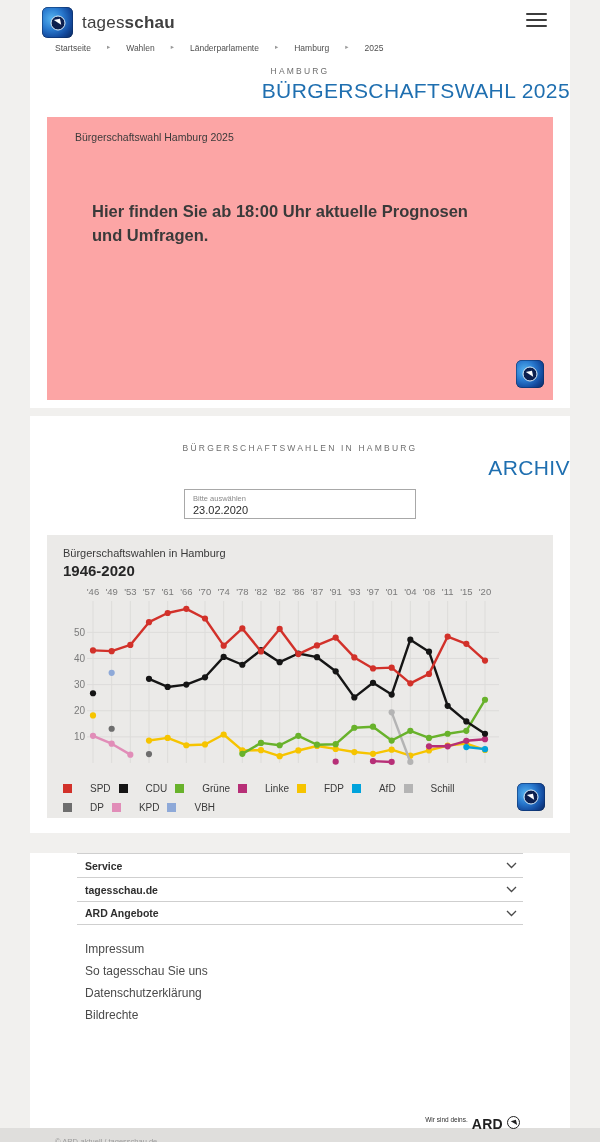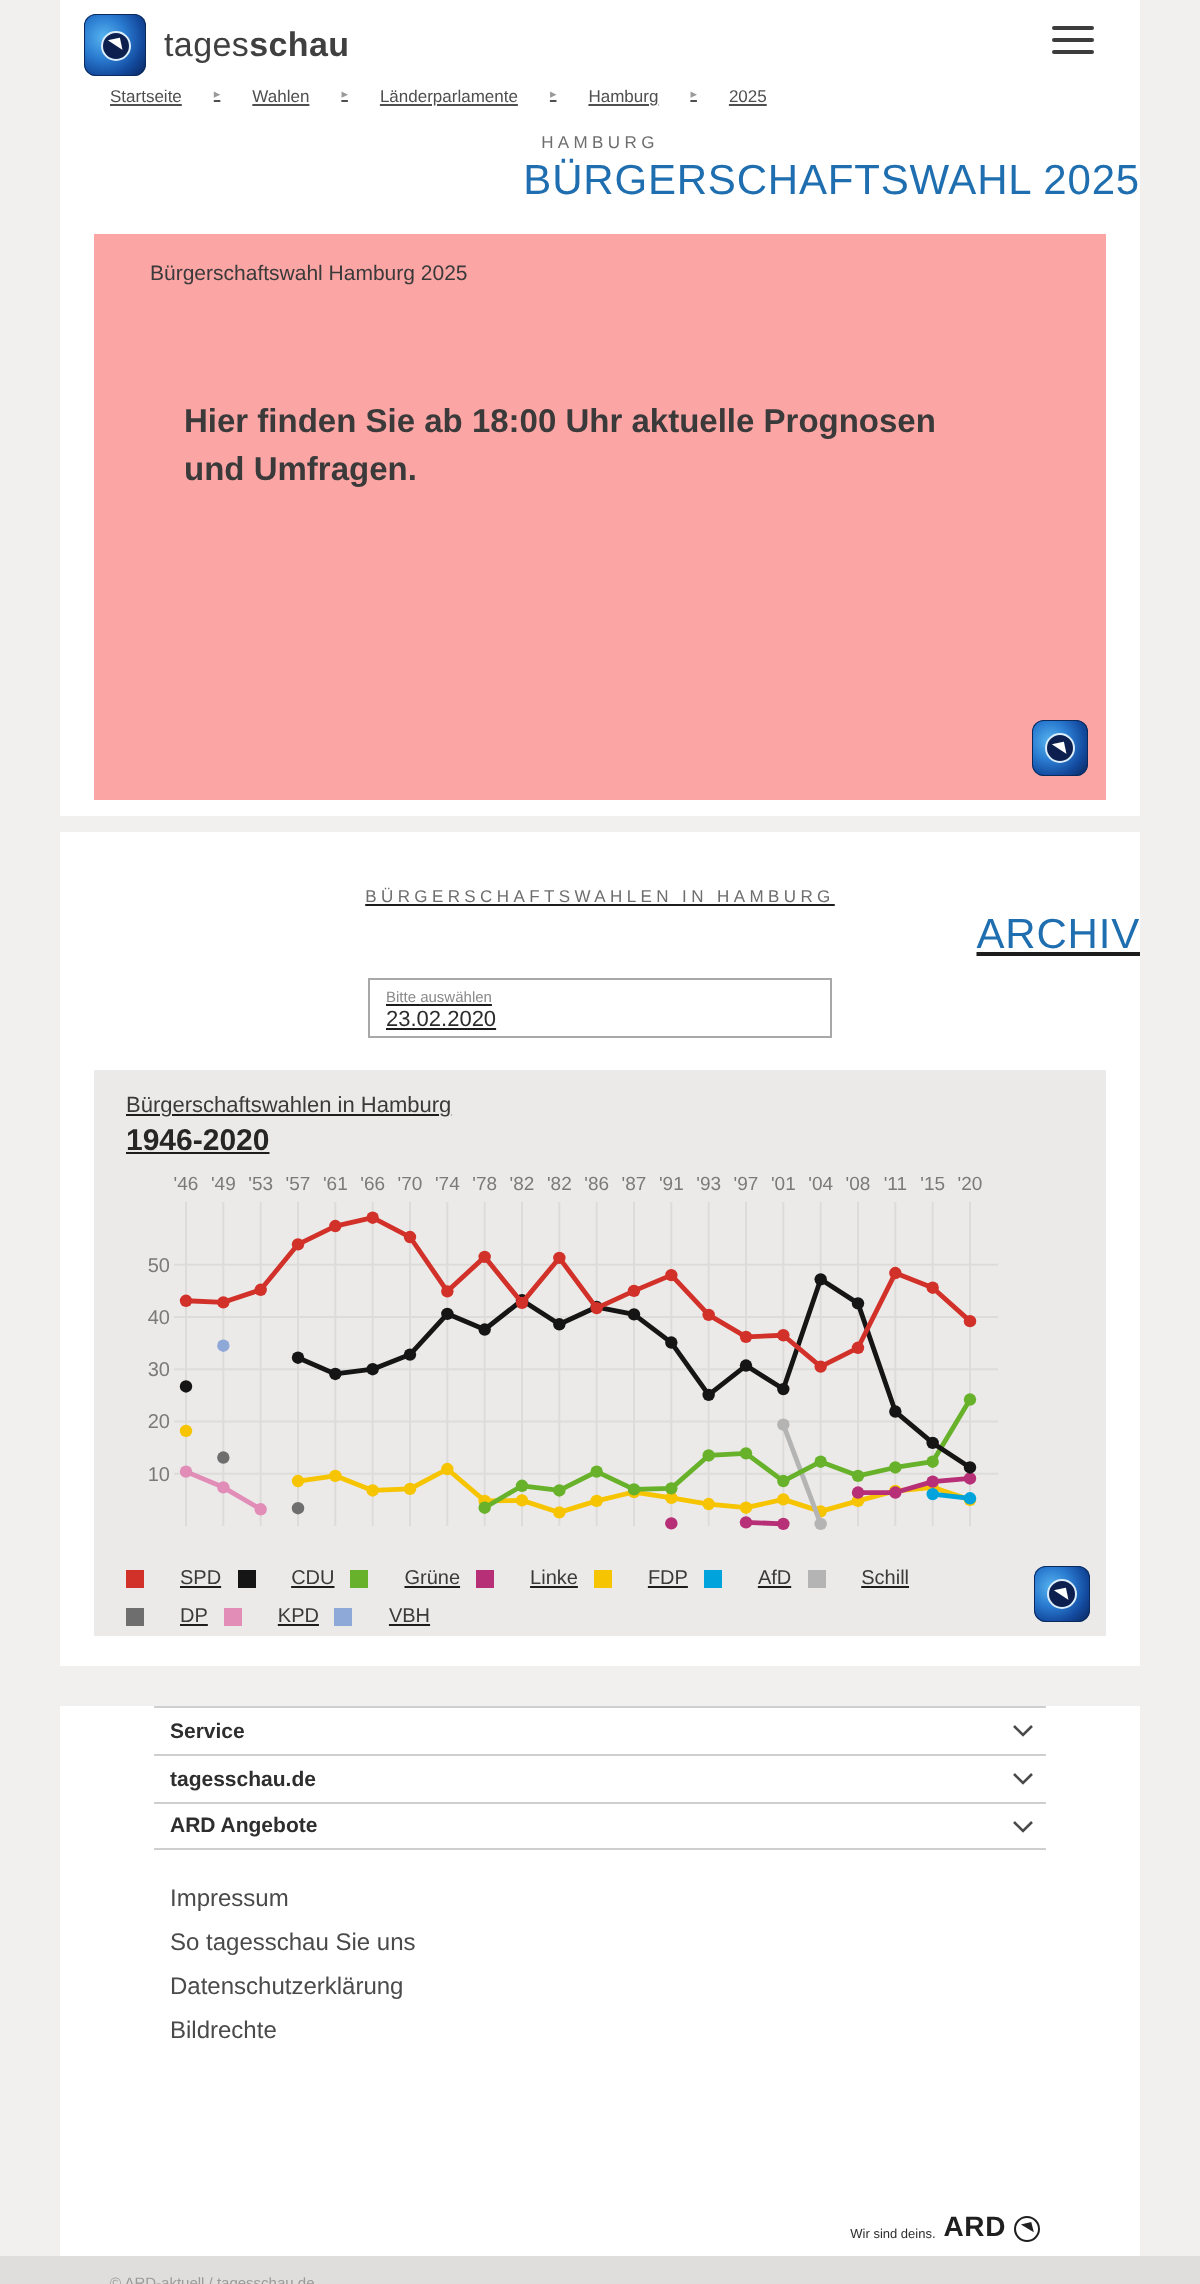--- a/index.html
+++ b/index.html
@@ -2,21 +2,21 @@
 <html><head>
 <meta charset="utf-8">
 <style>
   * { margin:0; padding:0; box-sizing:border-box; }
   html,body { width:600px; height:1142px; }
   body { background:#f1f0ee; font-family:"Liberation Sans", sans-serif; color:#1d1d1d; overflow:hidden; }
   .column { width:540px; margin:0 auto; }
   .sec { background:#ffffff; }
   .sec1 { height:408px; }
   .gap1 { height:8px; }
-  .sec2 { height:417px;text-decoration:underline; }
+  .sec2 { height:417px; }
   .gap2 { height:7px; }
   .sec3 { height:275px; position:relative; }
   .bottom-strip { height:27px; background:#dfdedc; }
   .bottom-strip span { display:inline-block; margin:9px 0 0 55px; font-size:7.5px; color:#9a9a9a; }
 
   
   .header { position:relative; padding:7px 0 0 12px; height:38px; }
   .brandrow { display:flex; align-items:center; gap:9px; }
   .wordmark { font-size:17px; color:#404040; letter-spacing:.2px; }
   .wordmark b { font-weight:700; }
@@ -27,21 +27,21 @@
   .app-icon { width:28px; height:28px; border-radius:6px;
     background:radial-gradient(circle at 32% 38%, #57b4ef 0%, #2a7bd0 38%, #134a9e 68%, #092457 100%);
     position:relative; box-shadow:0 0 0 .5px #0a2a5e inset; }
   .app-icon.lg { width:31px; height:31px; }
   .app-icon .ring { position:absolute; left:50%; top:50%; transform:translate(-50%,-50%);
     width:15px; height:15px; border-radius:50%; border:1.6px solid #dceefb; background:#0c1f4e;
     display:flex; align-items:center; justify-content:center; }
   .app-icon .one { color:#ffffff; font-size:8px; line-height:8px; transform:rotate(-12deg); }
 
   
-  .breadcrumb { margin:5px 0 0 25px; font-size:8.5px; color:#4f4f4f; display:flex; gap:16px;text-decoration:underline; }
+  .breadcrumb { margin:5px 0 0 25px; font-size:8.5px; color:#4f4f4f; display:flex; gap:16px; }
   .breadcrumb .sep { color:#9a9a9a; font-size:6.5px; }
   .breadcrumb a { cursor:pointer; }
 
   .kicker { text-align:center; font-size:8.5px; letter-spacing:2.2px; color:#6e6e6e; }
   .big-title { text-align:right; font-size:21px; color:#1f6fb0; letter-spacing:.4px; margin-top:3px; }
   .sec1 .kicker { margin-top:13px; }
 
   
   .teaser { margin:14px auto 0; width:506px; height:283px; background:#fca5a5; position:relative; }
   .teaser-label { padding:14px 0 0 28px; font-size:10.5px; color:#3a3a3a; }
@@ -65,21 +65,21 @@
   .legend .lab { font-size:10px; color:#3a3a3a; }
   .chart-card .app-icon { position:absolute; right:8px; bottom:7px; }
 
   
   .accordions { margin:13px 47px 0; }
   .acc-row { height:24px; border-top:1px solid #cfcfcf; display:flex; align-items:center; justify-content:space-between; padding:0 6px 0 8px; cursor:pointer; }
   .acc-row:last-child { border-bottom:1px solid #cfcfcf; }
   .acc-row .lab { font-size:10.5px; font-weight:700; color:#2e2e2e; }
   .footer-links { margin:13px 47px 0; }
   .footer-links a { display:block; height:22px; line-height:22px; padding-left:8px; font-size:12px; color:#4a4a4a; cursor:pointer; }
-  .ard-brand { position:absolute; right:50px; top:252px; display:flex; align-items:flex-end; gap:4px; }
+  .ard-brand { position:absolute; right:50px; top:263px; display:flex; align-items:flex-start; gap:4px; }
   .ard-slogan { font-size:6.5px; color:#2e2e2e; }
   .ard-word { font-size:14px; font-weight:700; color:#1f1f1f; letter-spacing:.3px; }
   .ard-circle { width:13px; height:13px; border:1.6px solid #1f1f1f; border-radius:50%; display:flex; align-items:center; justify-content:center; }
   .ard-circle span { font-size:7px; color:#1f1f1f; transform:rotate(-14deg); line-height:7px; }
 </style>
 </head>
 <body>
 
 <div class="column">
 

